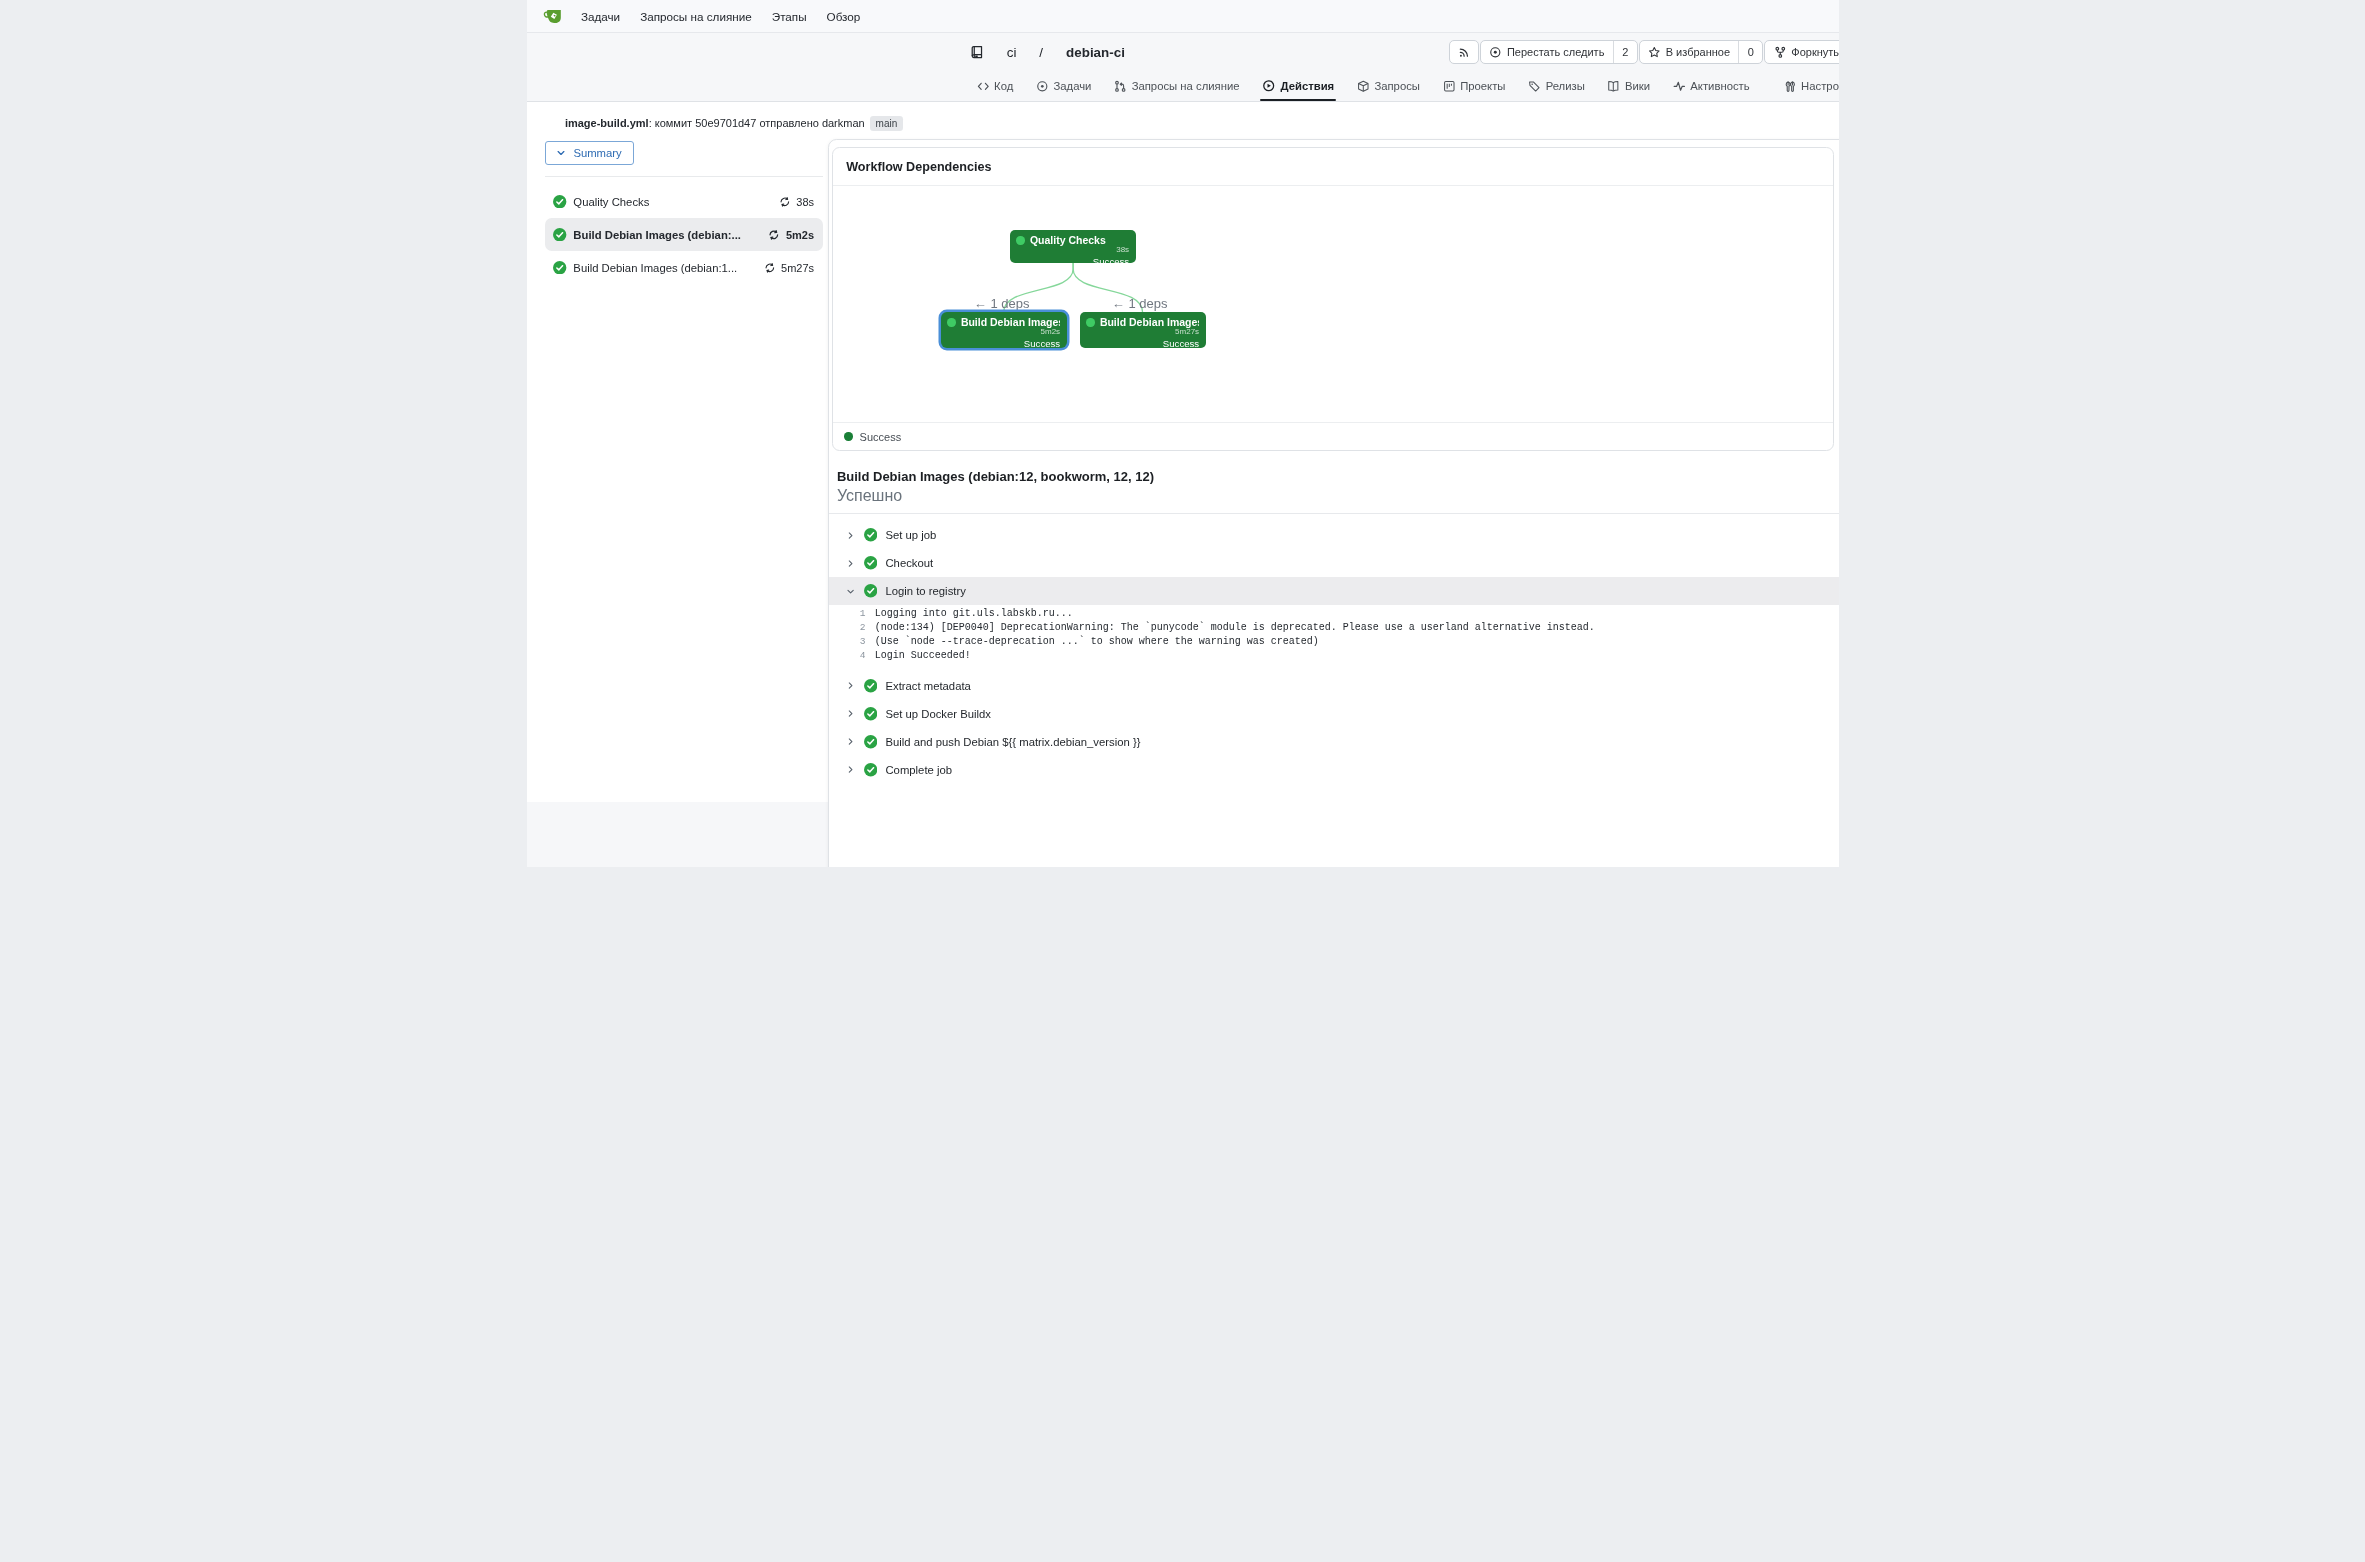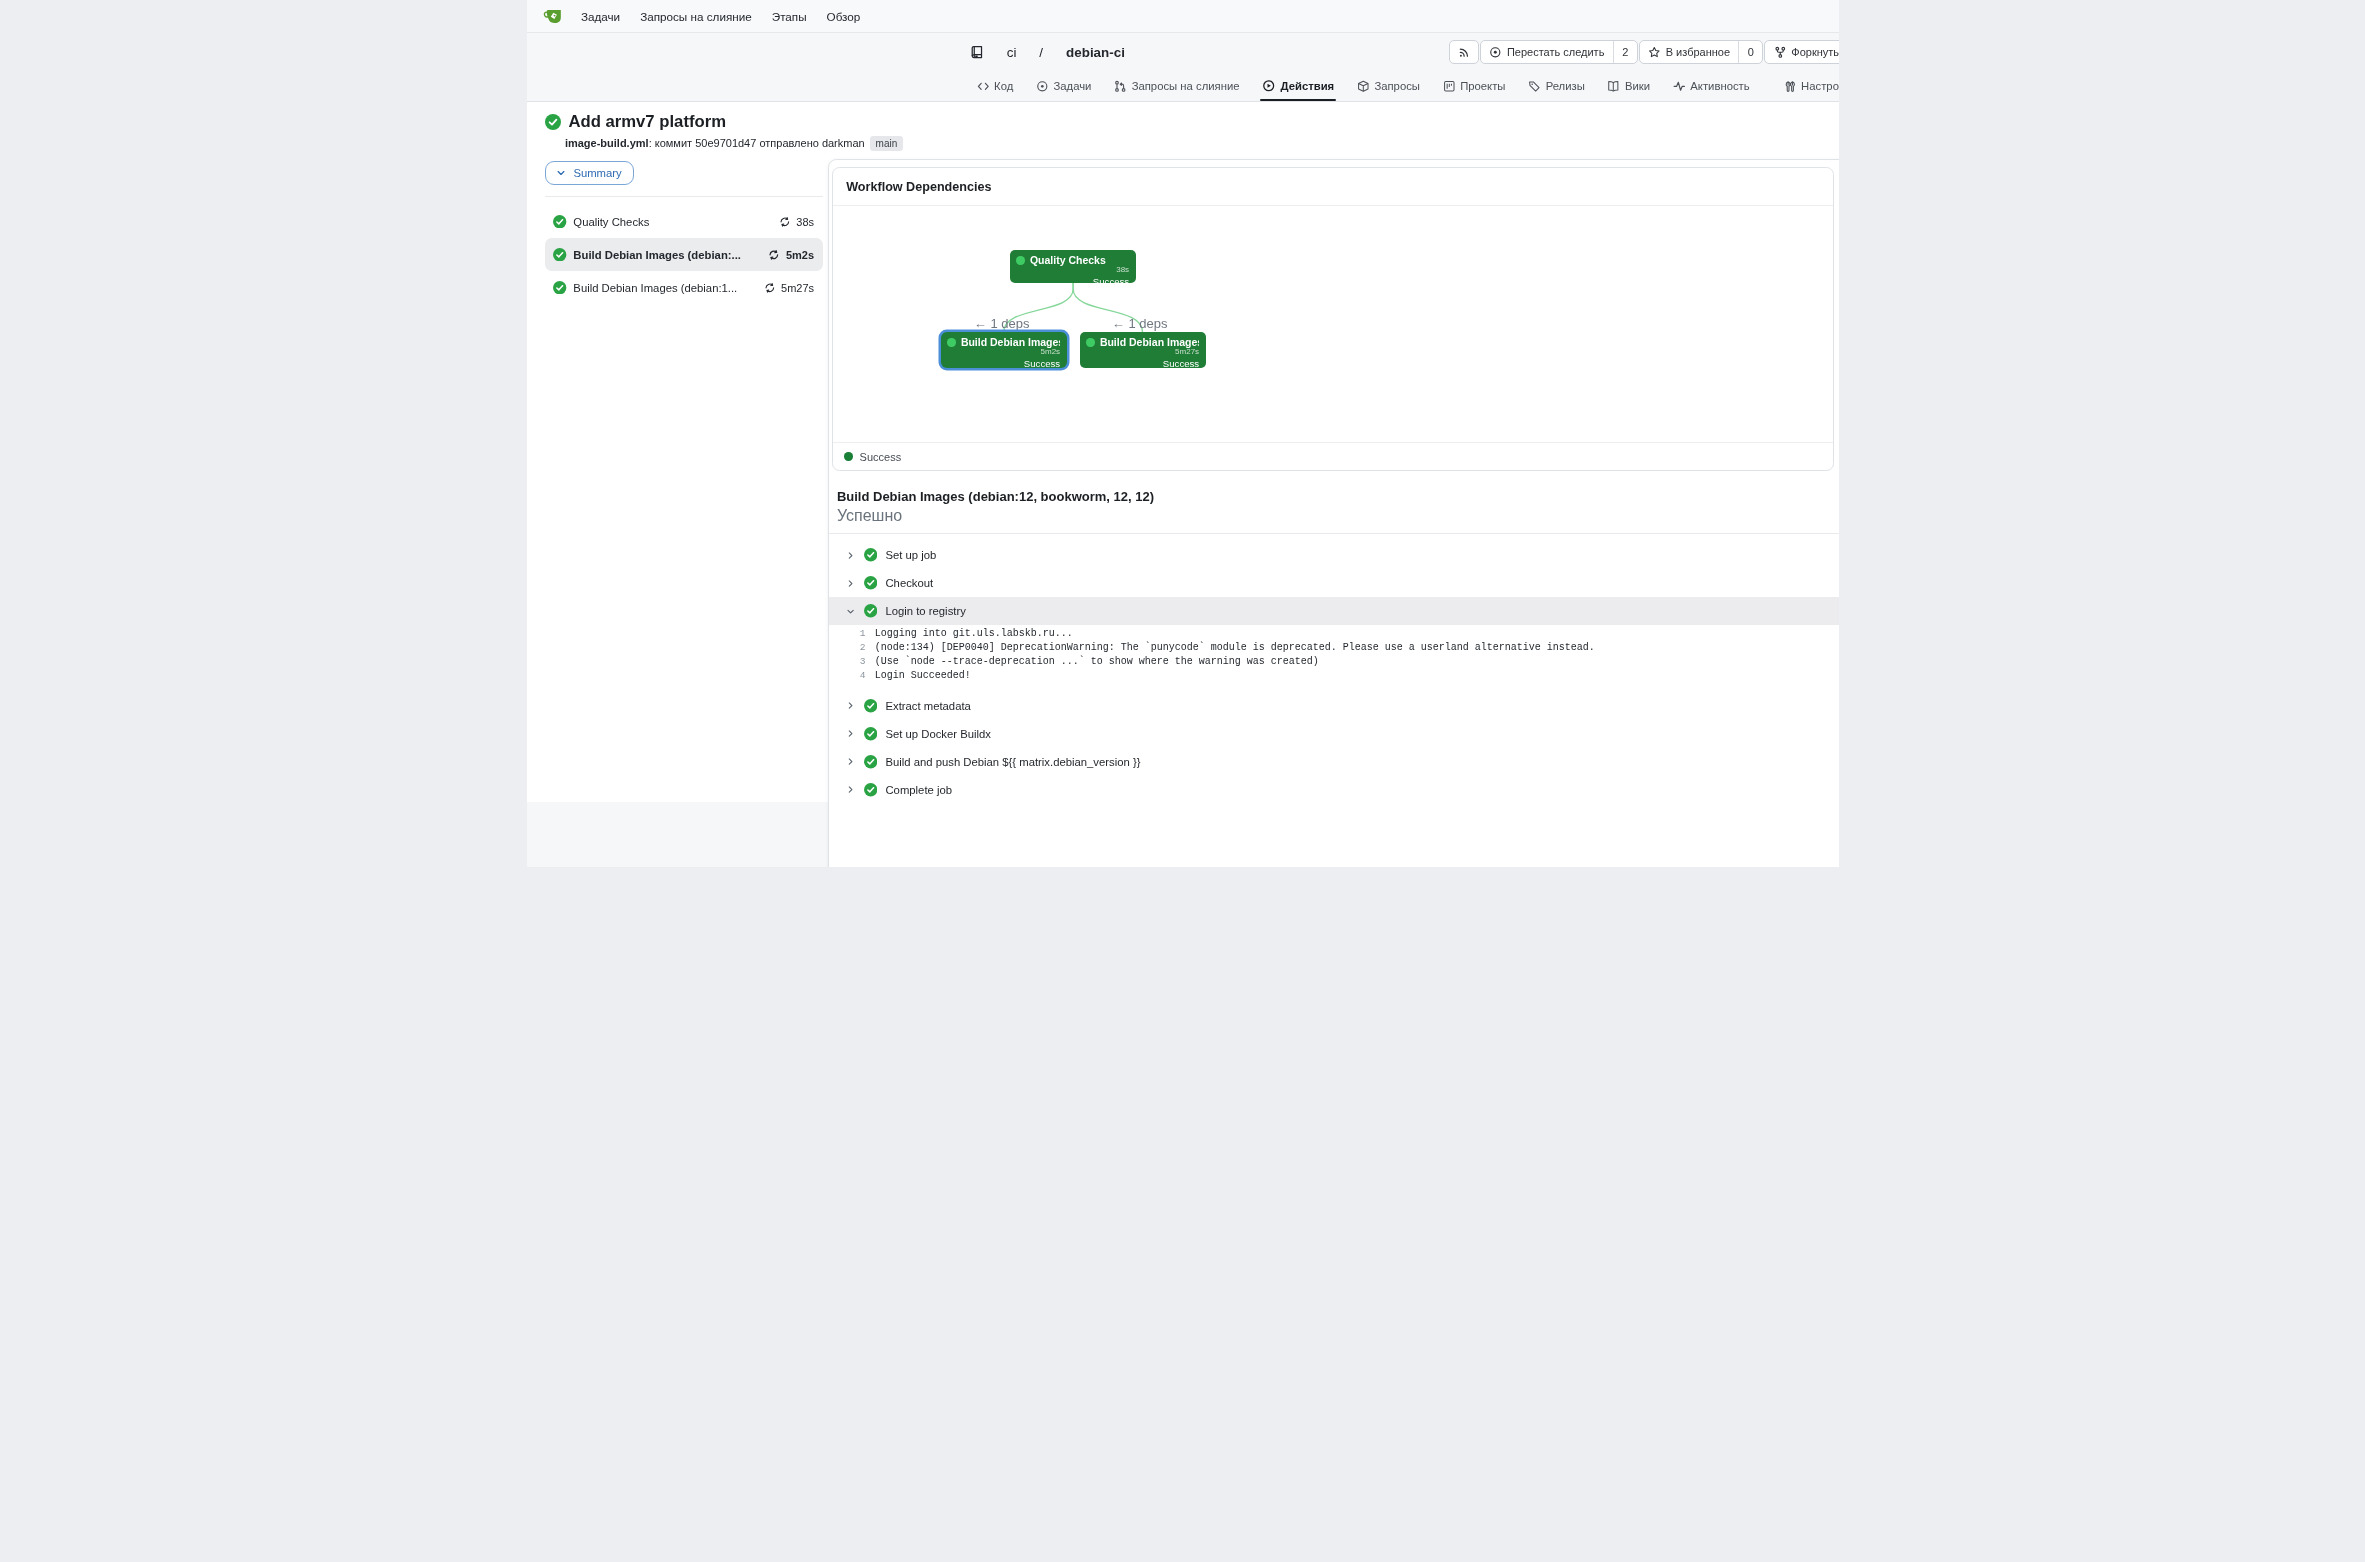--- a/index.html
+++ b/index.html
@@ -38,21 +38,21 @@
   .wrapper{background:#fff; height:700px; position:relative;}
   .run-header{padding:10px 0 0 18.4px;}
   .run-title{display:flex; align-items:center; gap:7.5px;}
   .run-title h1{font-size:16.7px; font-weight:700; color:#1c1f23;}
   .run-sub{margin:4.2px 0 0 20px; font-size:11px; color:#24282e; display:flex; align-items:center; gap:5px;}
   .run-sub .wf{font-weight:700;}
   .badge{background:#e5e7ea; color:#3c4248; border-radius:3.3px; padding:1.7px 5.9px; font-size:10px;}
 
   .content-row{display:flex; margin-top:8.4px; height:647px;}
   .sidebar{width:301px; flex:none; padding:1.7px 5px 0 18.4px;}
-  .summary-btn{display:inline-flex; align-items:center; gap:7.5px; padding:5px 11.7px 5px 10px; border:0.8px solid #7ba7d7; border-radius:9px; color:var(--primary-blue); font-size:11.3px; background:#fff; cursor:pointer;}
+  .summary-btn{display:inline-flex; align-items:center; gap:7.5px; padding:5px 11.7px 5px 10px; border:0.8px solid #7ba7d7; border-radius:3px; color:var(--primary-blue); font-size:11.3px; background:#fff; cursor:pointer;}
   .sb-divider{border-top:0.8px solid #e8eaec; margin:11px 0 8.4px 0;}
   .job-row{display:flex; align-items:center; height:33px; padding:0 8.4px; border-radius:6.7px; gap:6.7px; font-size:11.3px; cursor:pointer;}
   .job-row .nm{flex:1; white-space:nowrap; overflow:hidden;}
   .job-row .dur{display:flex; align-items:center; gap:5.9px; font-size:11px;}
   .job-row.selected{background:#ebecee; font-weight:700;}
 
   .main-col{flex:1; margin-right:-11.7px;}
   .outer{border:0.8px solid var(--border); border-radius:8.4px; background:#fff; height:806px; box-shadow:0 1.7px 4.2px rgba(0,0,0,.06); overflow:hidden;}
 
   .card1{border:0.8px solid var(--border); border-radius:7.5px; margin:7.5px 15px 0 3.3px;}
@@ -223,27 +223,20 @@
         <svg class="ic" viewBox="0 0 16 16" width="12.6" height="12.6" fill="none" stroke="#4c5157" stroke-width="1.4" stroke-linecap="round">
             <path d="M5.2 2.2v4.1M5.2 2.2c-1.4.5-2.4 1.8-2.4 3.3 0 1.1.5 2 1.3 2.6v5.2c0 .6.5 1.1 1.1 1.1s1.1-.5 1.1-1.1V8.1c.8-.6 1.3-1.5 1.3-2.6 0-1.5-1-2.8-2.4-3.3zM10.8 2.2v4.1M10.8 2.2c1.4.5 2.4 1.8 2.4 3.3 0 1.1-.5 2-1.3 2.6v5.2c0 .6-.5 1.1-1.1 1.1s-1.1-.5-1.1-1.1V8.1c-.8-.6-1.3-1.5-1.3-2.6 0-1.5 1-2.8 2.4-3.3z"></path>
           </svg>
         <span>Настройки</span>
       </span>
     </div>
   </div>
 
   <div class="wrapper">
     <div class="run-header">
-      <div class="run-title">
-        <svg class="chk" viewBox="0 0 16 16" width="16" height="16">
-            <circle cx="8" cy="8" r="8" fill="#2aa344"></circle>
-            <path d="M4.6 8.3 7 10.6l4.4-5" stroke="#fff" stroke-width="1.8" fill="none" stroke-linecap="round" stroke-linejoin="round"></path>
-          </svg>
-        <h1>Add armv7 platform</h1>
-      </div>
       <div class="run-sub">
         <span><span class="wf">image-build.yml</span><span>: коммит 50e9701d47 отправлено darkman</span></span>
         <span class="badge">main</span>
       </div>
     </div>
 
     <div class="content-row">
 
       <div class="sidebar">
         <button class="summary-btn">

